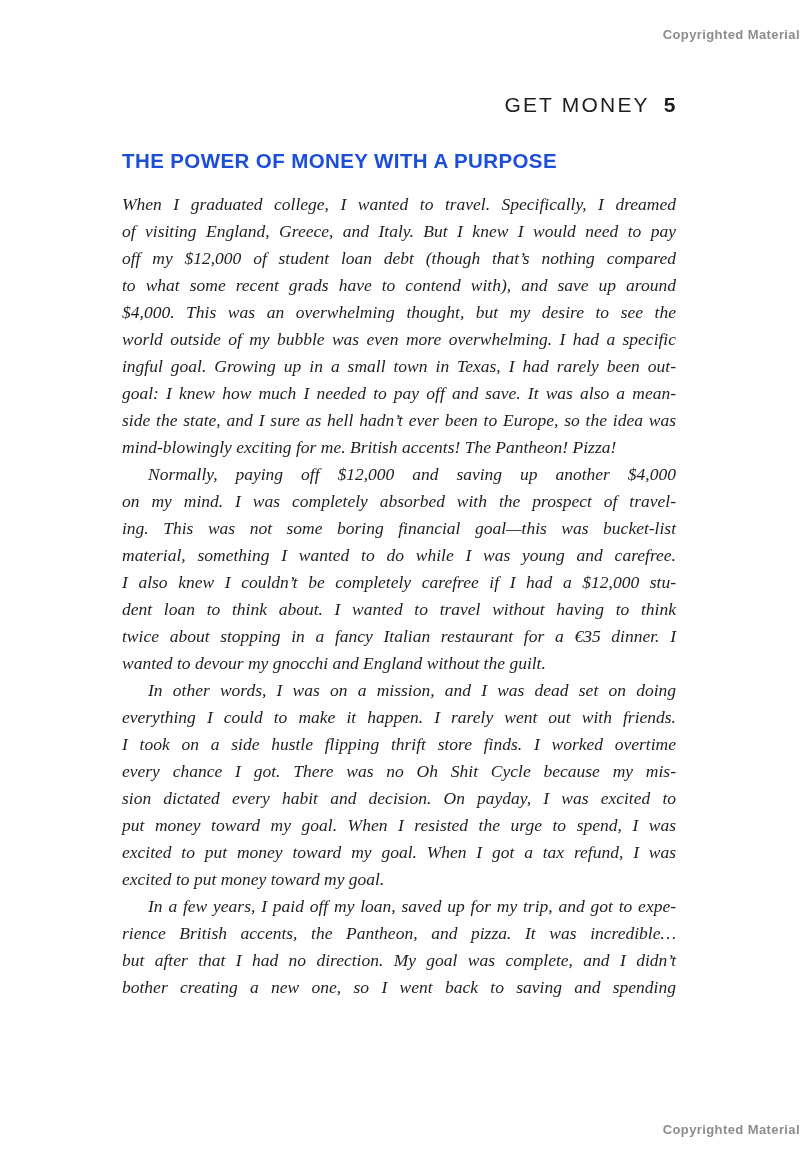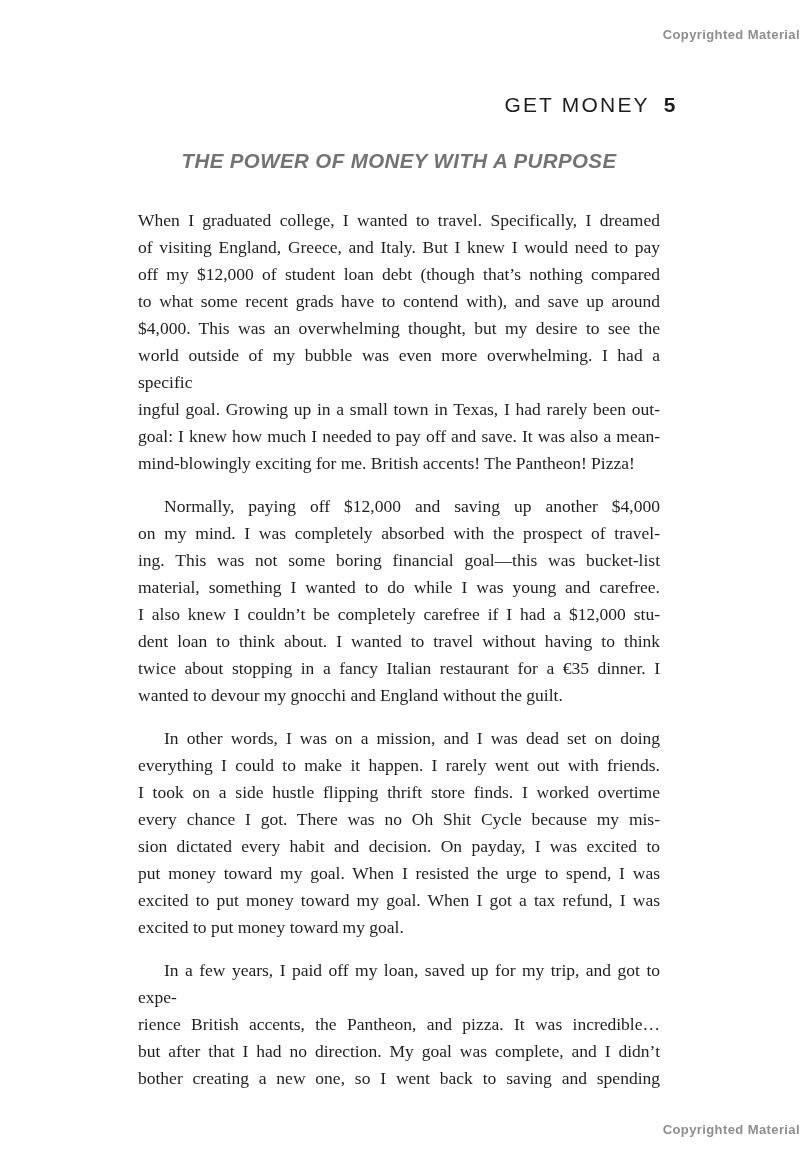--- a/index.html
+++ b/index.html
@@ -45,37 +45,36 @@
   .page-number {
     font-weight: 700;
     letter-spacing: 0.5px;
     margin-left: 14px;
   }
   .section-heading {
     position: absolute;
     top: 149px;
     left: 122px;
     right: 124px;
-    text-align: center;
+    text-align: left;
     font-family: "Liberation Sans", sans-serif;
     font-weight: 700;
     font-size: 20.5px;
     letter-spacing: 0.4px;
-    color: #737373;
-    font-style: italic;
+    color: #1d4ed8;
   }
   .body-text {
     position: absolute;
     top: 191px;
     left: 122px;
     width: 554px;
     font-size: 17.5px;
     color: #1e1e1e;
   }
-  .paragraph { margin: 16px; }
+  .paragraph { margin: 0; font-style: italic; }
   .line {
     line-height: 27px;
     text-align: justify;
     text-align-last: justify;
     white-space: normal;
   }
   .line.para-end {
     text-align-last: left;
   }
   .line.indent {
@@ -98,20 +97,21 @@
   <div class="body-text">
       <div class="paragraph">
         <div class="line">When I graduated college, I wanted to travel. Specifically, I dreamed</div>
         <div class="line">of visiting England, Greece, and Italy. But I knew I would need to pay</div>
         <div class="line">off my $12,000 of student loan debt (though that’s nothing compared</div>
         <div class="line">to what some recent grads have to contend with), and save up around</div>
         <div class="line">$4,000. This was an overwhelming thought, but my desire to see the</div>
         <div class="line">world outside of my bubble was even more overwhelming. I had a specific</div>
         <div class="line">ingful goal. Growing up in a small town in Texas, I had rarely been out-</div>
         <div class="line">goal: I knew how much I needed to pay off and save. It was also a mean-</div>
+        <div class="line">side the state, and I sure as hell hadn’t ever been to Europe, so the idea was</div>
         <div class="line para-end">mind-blowingly exciting for me. British accents! The Pantheon! Pizza!</div>
       </div>
       <div class="paragraph">
         <div class="line indent">Normally, paying off $12,000 and saving up another $4,000</div>
         <div class="line">on my mind. I was completely absorbed with the prospect of travel-</div>
         <div class="line">ing. This was not some boring financial goal—this was bucket-list</div>
         <div class="line">material, something I wanted to do while I was young and carefree.</div>
         <div class="line">I also knew I couldn’t be completely carefree if I had a $12,000 stu-</div>
         <div class="line">dent loan to think about. I wanted to travel without having to think</div>
         <div class="line">twice about stopping in a fancy Italian restaurant for a €35 dinner. I</div>

